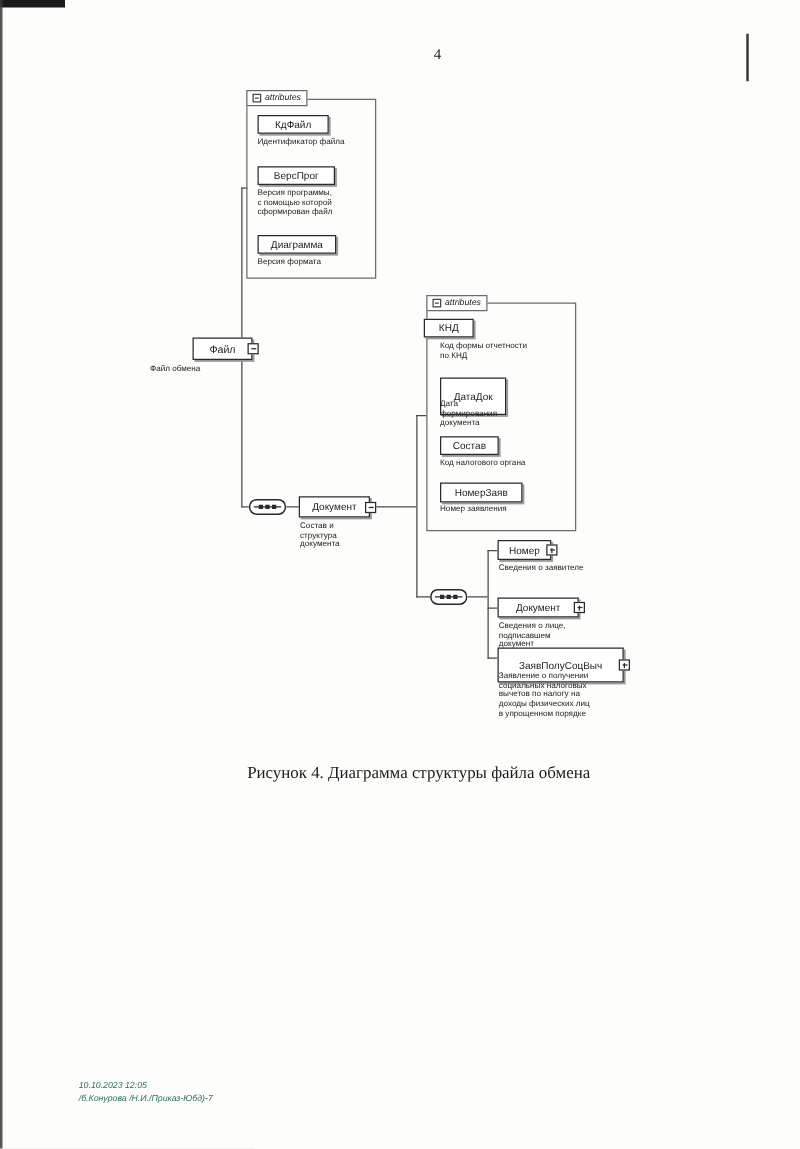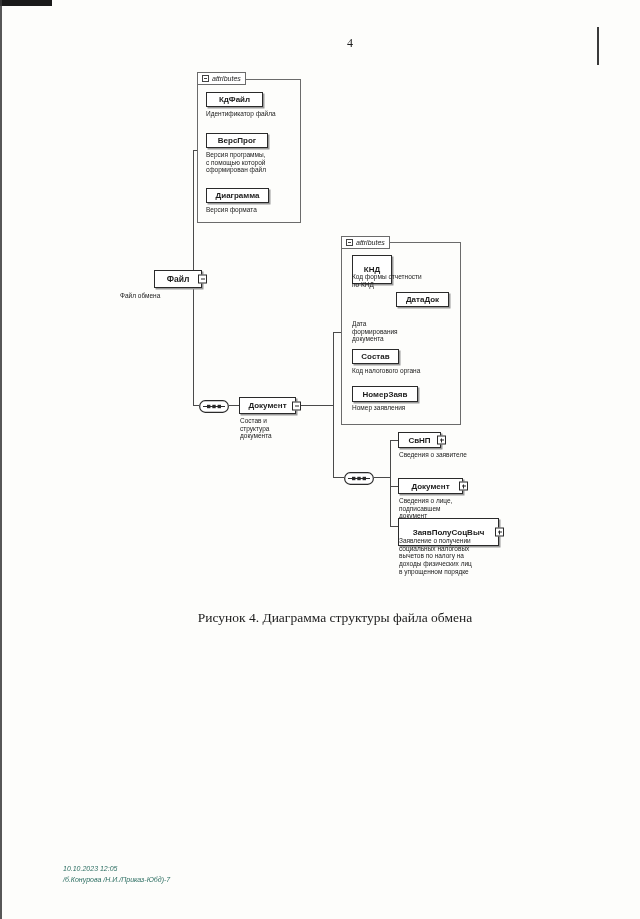--- a/index.html
+++ b/index.html
@@ -15,21 +15,21 @@
         font-family:"Liberation Serif",serif;font-size:12px;}
   .figure-caption{position:absolute;left:30px;top:610px;width:610px;text-align:center;
         font-family:"Liberation Serif",serif;font-size:13.5px;}
   .footer{position:absolute;left:63px;top:864px;font-size:7px;font-style:italic;
         color:#2e6f63;line-height:1.55;}
   
   .hline{position:absolute;height:1px;background:#4a4a4a;}
   .vline{position:absolute;width:1px;background:#4a4a4a;}
   
   .el-box{position:absolute;box-sizing:border-box;border:1.3px solid #2a2a2a;background:#fff;
-        font-weight:bold;font-size:8px;display:flex;align-items:center;justify-content:center;
+        font-weight:normal;font-size:8px;display:flex;align-items:center;justify-content:center;
         box-shadow:1.5px 1.5px 0 #9a9a9a;white-space:nowrap;}
   .root-box{font-size:8.5px;margin-left:32px;}
   .caption{position:absolute;font-size:6.5px;line-height:1.18;color:#222;}
   .attr-rect{position:absolute;border:1px solid #6b6b6b;background:transparent;box-sizing:border-box;}
   .attr-tab{position:absolute;border:1px solid #6b6b6b;background:#fff;font-size:7px;
         font-style:italic;display:flex;align-items:center;gap:3px;padding:2px 4px;height:13px;
         box-sizing:border-box;}
   .minus-icon{width:7px;height:7px;border:1px solid #444;position:relative;display:inline-block;
         background:#fff;box-sizing:border-box;}
   .minus-icon::after{content:"";position:absolute;left:1px;right:1px;top:2px;height:1px;background:#444;}
@@ -104,44 +104,44 @@
     <span class="node-badge"></span>
   </div>
   <div class="caption" style="left:240px;top:417px;width:58px;">Состав и структура документа</div>
 
   <div class="attr-rect" style="left:341px;top:242px;width:120px;height:183px;"></div>
   <div class="attr-tab" style="left:341px;top:236px;">
     <span class="minus-icon"></span>
     <span>attributes</span>
   </div>
 
-  <div class="el-box" style="left:352px;top:255px;width:40px;height:29px;">КНД</div>
+  <div class="el-box" style="left:339px;top:255px;width:40px;height:15px;">КНД</div>
   <div class="caption" style="left:352px;top:273px;width:76px;">Код формы отчетности по КНД</div>
 
-  <div class="el-box" style="left:352px;top:292px;width:53px;height:15px;margin-left:44px;">ДатаДок</div>
+  <div class="el-box" style="left:352px;top:302px;width:53px;height:30px;">ДатаДок</div>
   <div class="caption" style="left:352px;top:320px;width:58px;">Дата формирования документа</div>
 
   <div class="el-box" style="left:352px;top:349px;width:47px;height:15px;">Состав</div>
   <div class="caption" style="left:352px;top:367px;width:84px;">Код налогового органа</div>
 
   <div class="el-box" style="left:352px;top:386px;width:66px;height:16px;">НомерЗаяв</div>
   <div class="caption" style="left:352px;top:404px;width:84px;">Номер заявления</div>
 
   <div class="seq" style="left:344px;top:471px;">
     <svg width="30" height="13" viewBox="0 0 30 13">
       <rect x="0.7" y="0.7" width="28.6" height="11.6" rx="5.5" fill="#fff" stroke="#2a2a2a" stroke-width="1.2"></rect>
       <line x1="4" y1="6.5" x2="26" y2="6.5" stroke="#2a2a2a" stroke-width="1"></line>
       <rect x="8" y="4.8" width="3.4" height="3.4" fill="#2a2a2a"></rect>
       <rect x="13.3" y="4.8" width="3.4" height="3.4" fill="#2a2a2a"></rect>
       <rect x="18.6" y="4.8" width="3.4" height="3.4" fill="#2a2a2a"></rect>
     </svg>
   </div>
 
   <div class="el-box" style="left:398px;top:432px;width:43px;height:16px;">
-    <span>СвНП</span>
+    <span>Номер</span>
     <span class="node-badge plus"></span>
   </div>
   <div class="caption" style="left:399px;top:451px;width:84px;">Сведения о заявителе</div>
 
   <div class="el-box" style="left:398px;top:478px;width:65px;height:16px;">
     <span>Документ</span>
     <span class="node-badge plus"></span>
   </div>
   <div class="caption" style="left:399px;top:497px;width:66px;">Сведения о лице, подписавшем документ</div>
 

